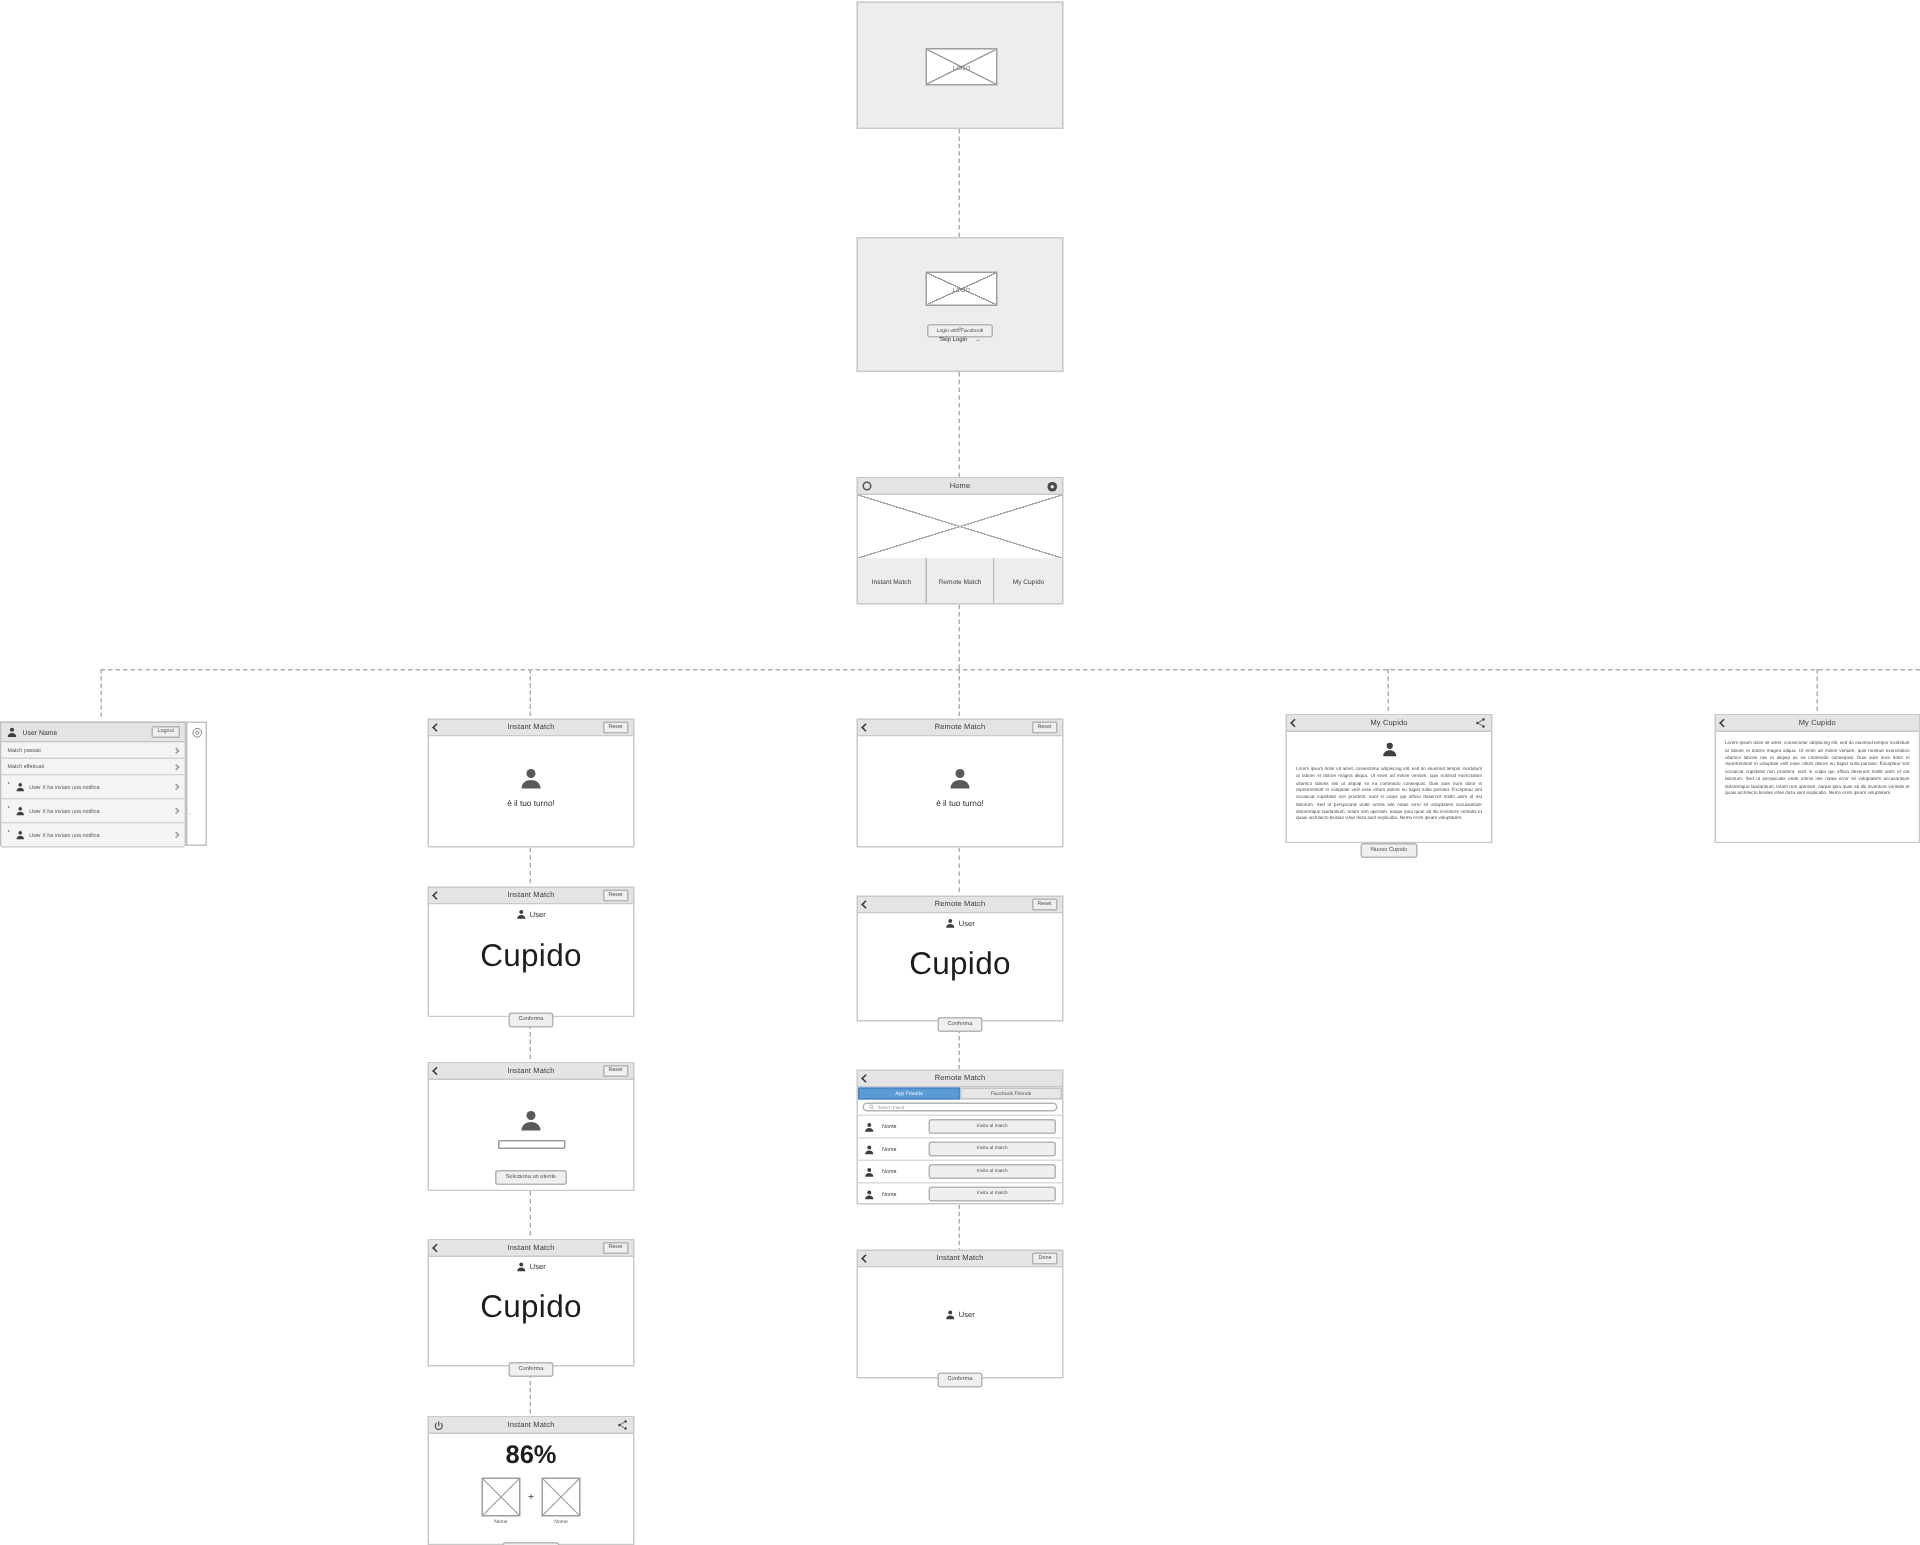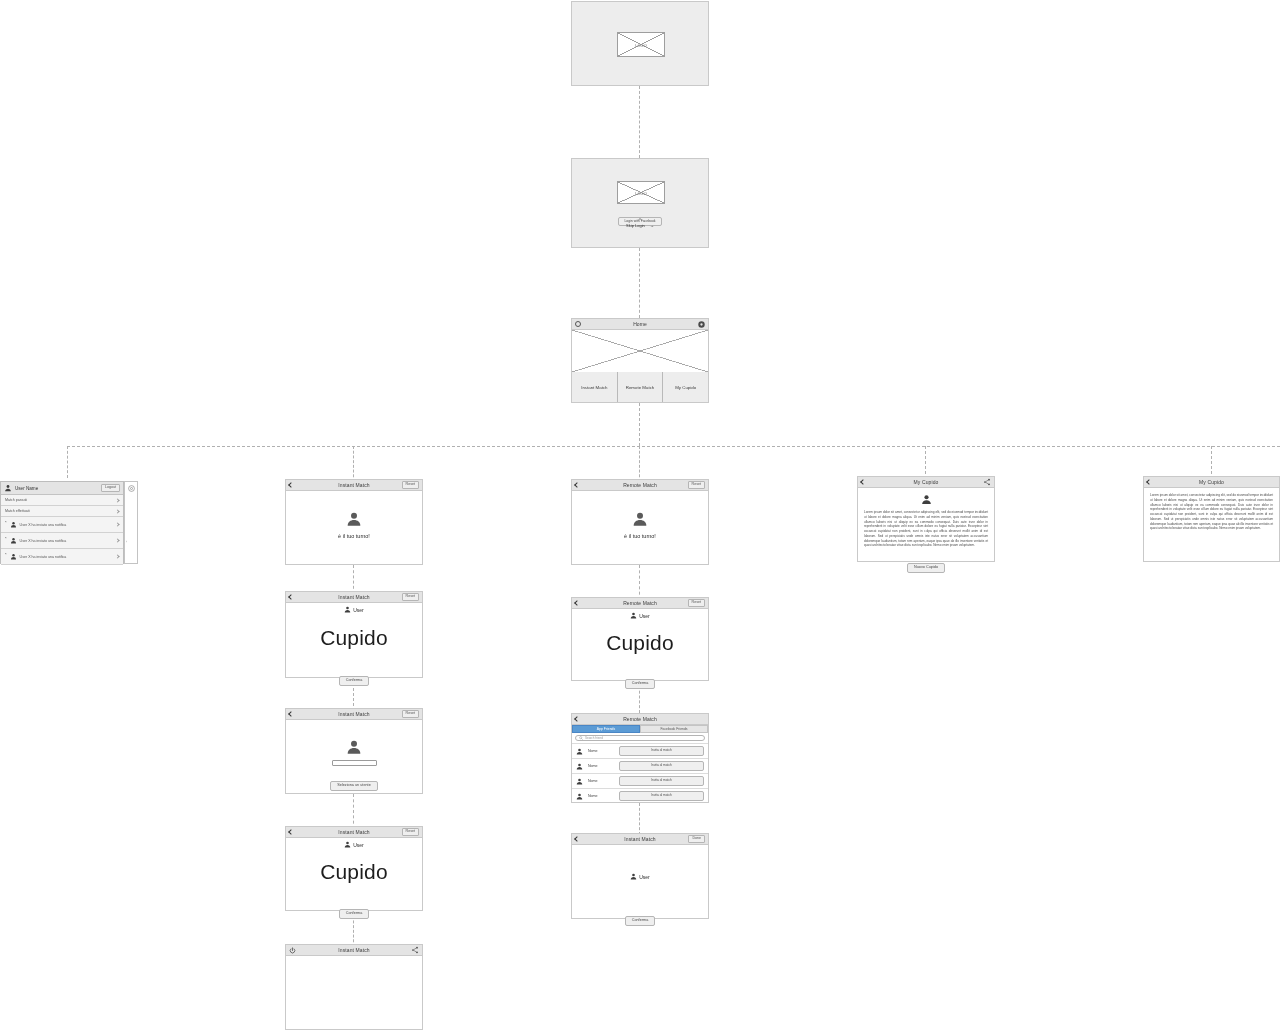--- a/index.html
+++ b/index.html
@@ -383,20 +383,38 @@
       <div class="tbar-title">Instant Match</div>
       <div class="tbar-right">
         <svg class="share-ic" viewBox="0 0 24 24">
             <circle cx="18" cy="5" r="2.6" fill="#444"></circle>
             <circle cx="6" cy="12" r="2.6" fill="#444"></circle>
             <circle cx="18" cy="19" r="2.6" fill="#444"></circle>
             <path d="M8.3 10.8 15.7 6.3M8.3 13.2l7.4 4.5" stroke="#444" stroke-width="1.6"></path>
           </svg>
       </div>
     </div>
+    <div class="sbody">
+      <div class="center big-pct" style="margin-top:4px;">86%</div>
+      <div style="display:flex; align-items:center; justify-content:center; gap:5px; margin-top:5px;">
+        <div style="text-align:center;">
+          <div class="ph" style="width:26px; height:26px;"></div>
+          <div style="font-size:3.4px; color:#555; margin-top:1px;">Nome</div>
+        </div>
+        <div style="font-size:7px; color:#3a3a3a; margin-bottom:5px;">+</div>
+        <div style="text-align:center;">
+          <div class="ph" style="width:26px; height:26px;"></div>
+          <div style="font-size:3.4px; color:#555; margin-top:1px;">Nome</div>
+        </div>
+      </div>
+      <div class="center" style="margin-top:4px;">
+        <span class="btn-grey">Nuovo Cupido</span>
+      </div>
+
+    </div>
   </div>
 
   <div class="screen" style="left:571px; top:479px; width:138px; height:86px;">
     <div class="tbar">
       <div class="tbar-left">
           <span class="chev"></span>
         </div>
       <div class="tbar-title">Remote Match</div>
       <div class="tbar-right">
           <span class="btn-mini">Reset</span>

